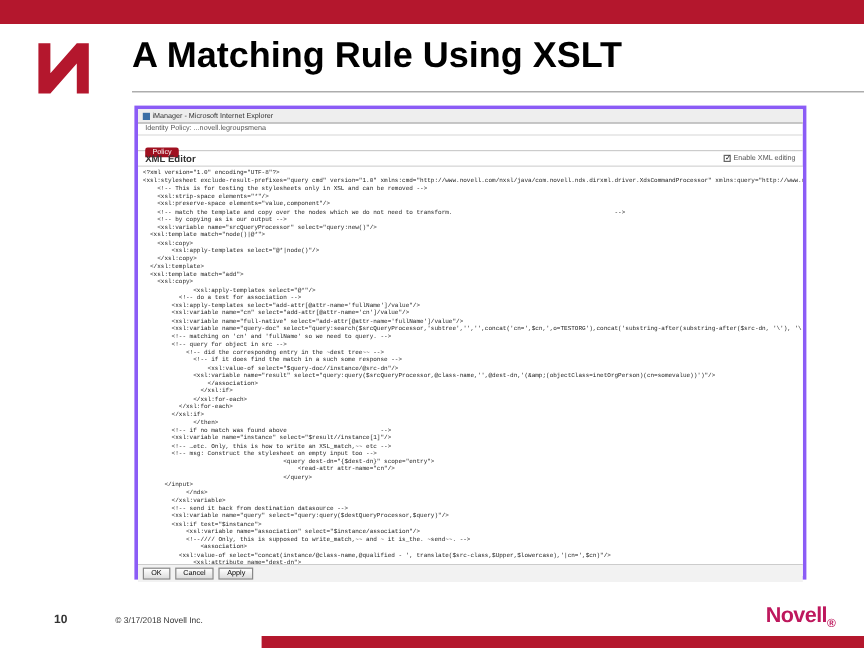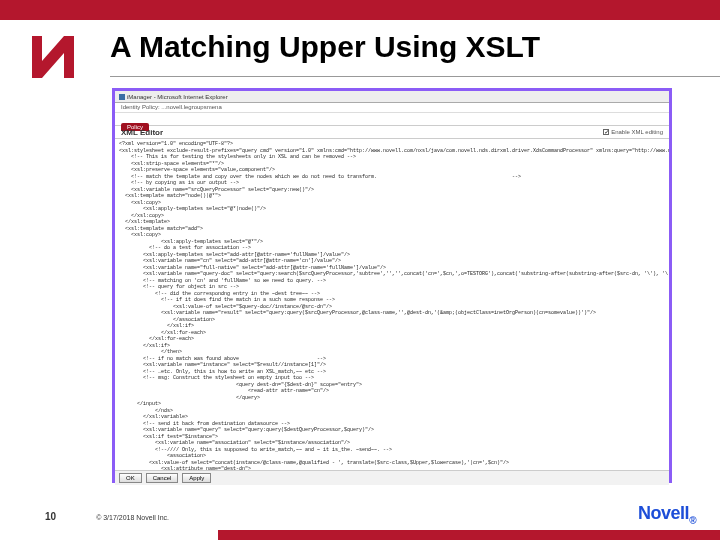--- a/index.html
+++ b/index.html
@@ -22,36 +22,36 @@
 .editor-bar .checkbox { width: 6px; height: 6px; border: 1px solid #666; display: inline-block; background: #fff; position: relative; }
 .editor-bar .checkbox.checked::after { content: "✓"; position: absolute; font-size: 6px; line-height: 5px; left: 0; color: #000; }
 .code-area { height: 332px; overflow: hidden; border-bottom: 1px solid #ccc; background: #fff; }
 .code-area pre { font-family: "Courier New", monospace; font-size: 5px; line-height: 6.5px; color: #222; padding: 2px 4px; white-space: pre; }
 .btn-bar { height: 14px; display: flex; align-items: center; gap: 4px; padding: 0 4px; background: #f2f2f2; }
 .btn-bar .btn { font-size: 6px; padding: 1px 6px; border: 1px solid #888; background: linear-gradient(#fff,#ddd); cursor: pointer; }
 .footer { position: absolute; bottom: 18px; left: 45px; font-size: 9px; color: #333; display: flex; align-items: baseline; gap: 40px; }
 .footer .pn { font-weight: bold; font-size: 10px; }
 .footer .cp { font-size: 7px; }
 .footer-accent { position: absolute; bottom: 0; left: 218px; right: 0; height: 10px; background: #b4172d; }
-.novell-logo { position: absolute; bottom: 14px; right: 24px; font-size: 18px; font-weight: bold; color: #1d4ed8; letter-spacing: -0.5px; }
+.novell-logo { position: absolute; bottom: 14px; right: 24px; font-size: 18px; font-weight: bold; color: #be185d; letter-spacing: -0.5px; }
 .novell-logo .dot { font-size: 10px; vertical-align: sub; }
 </style>
 </head>
 <body>
 
 <div class="slide">
   <div class="topbar"></div>
 
   <div class="logo-n">
     <svg viewBox="0 0 50 50">
         <path d="M4 4 h10 v25 L36 4 h10 v42 h-10 V21 L14 46 H4 Z" fill="#b4172d"></path>
       </svg>
   </div>
 
-  <div class="title">A Matching Upper Using XSLT</div>
+  <div class="title">A Matching Rule Using XSLT</div>
   <div class="hr-line"></div>
 
   <div class="app-window">
     <div class="win-title">
       <span class="icon-e"></span>
       <span>iManager - Microsoft Internet Explorer</span>
     </div>
     <div class="breadcrumb">Identity Policy:  ...novell.legroupsmena</div>
     <div class="policy-tab">
       <span class="tab">Policy</span>

